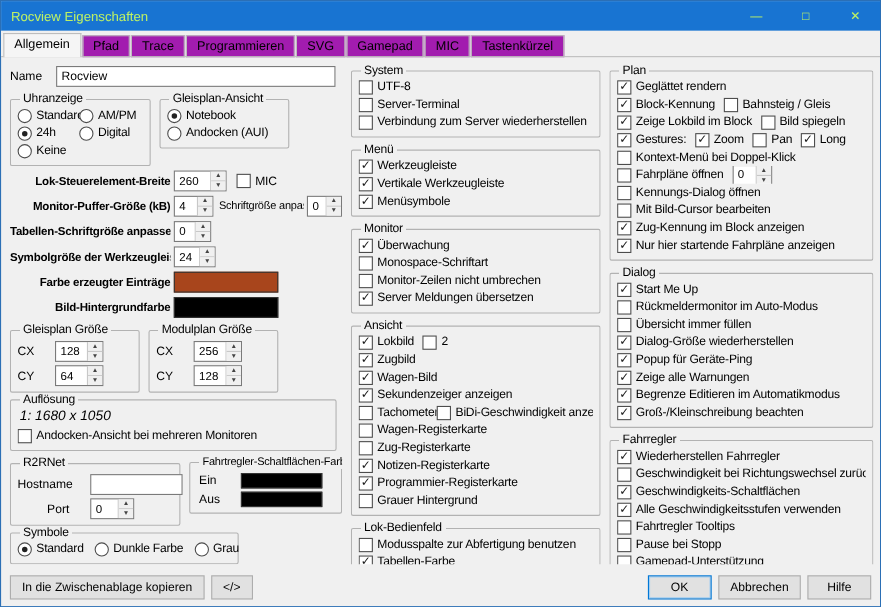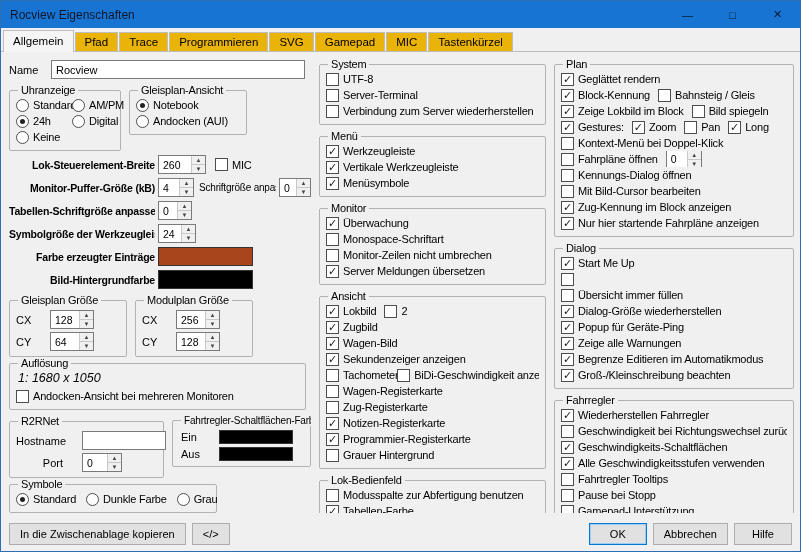--- a/index.html
+++ b/index.html
@@ -13,21 +13,21 @@
   }
   .dialog {
     width: 801px; height: 552px;
     display: flex; flex-direction: column;
     background: #f0f0f0;
     border: 1px solid #2b6fb5;
   }
   
   .titlebar {
     height: 27px; flex: 0 0 auto;
-    background: #1874d2; color: #0f172a;
+    background: #1874d2; color: #bef264;
     display: flex; align-items: center;
     padding-left: 9px;
   }
   .title { font-size: 12px; }
   .win-controls { margin-left: auto; display: flex; height: 100%; }
   .wbtn {
     width: 45px; height: 100%;
     display: flex; align-items: center; justify-content: center;
     font-size: 11px; cursor: default;
   }
@@ -36,21 +36,21 @@
     display: flex; align-items: flex-end;
     padding: 3px 2px 0; height: 24px; flex: 0 0 auto;
     position: relative; background: #f0f0f0;
   }
   .tabbar::after {
     content: ''; position: absolute; left: 0; right: 0; bottom: 0;
     height: 1px; background: #bdbdbd; z-index: 1;
   }
   .tab {
     padding: 3px 9px 4px; font-size: 11.5px;
-    background: #eab308; border: 1px solid #bdbdbd; border-bottom: none;
+    background: #a21caf; border: 1px solid #bdbdbd; border-bottom: none;
     margin-right: 1px; position: relative; z-index: 0; white-space: nowrap;
   }
   .tab.active { background: #f5f5f5; z-index: 2; padding-top: 4px; padding-bottom: 5px; }
   
   .content {
     flex: 1 1 auto; display: flex; gap: 8px;
     padding: 6px 8px 4px; overflow: hidden;
   }
   .col { flex: 0 0 auto; overflow: hidden; }
   .left-col { width: 302px; }
@@ -179,21 +179,21 @@
   <div class="content">
 
     <div class="col left-col">
 
       <div class="row name-row">
         <span class="plain-lbl">Name</span>
         <input class="text-input" style="width: 254px;" value="Rocview">
       </div>
 
       <div class="side-by-side">
-        <fieldset class="group" style="width:112px">
+        <fieldset class="group" style="width:128px">
           <legend>Uhranzeige</legend>
           <div class="radio-grid two-col">
               <span class="rad">
                 <span class="circ"></span>
                 <span class="rad-t">Standard</span>
               </span>
               <span class="rad">
                 <span class="circ"></span>
                 <span class="rad-t">AM/PM</span>
               </span>
@@ -669,20 +669,21 @@
         <div>
             <div class="check-row">
               <span class="chk">
                 <span class="box">✓</span>
                 <span class="chk-t">Start Me Up</span>
               </span>
             </div>
             <div class="check-row">
               <span class="chk">
                 <span class="box"></span>
+                <span class="chk-t">Rückmeldermonitor im Auto-Modus</span>
               </span>
             </div>
             <div class="check-row">
               <span class="chk">
                 <span class="box"></span>
                 <span class="chk-t">Übersicht immer füllen</span>
               </span>
             </div>
             <div class="check-row">
               <span class="chk">

